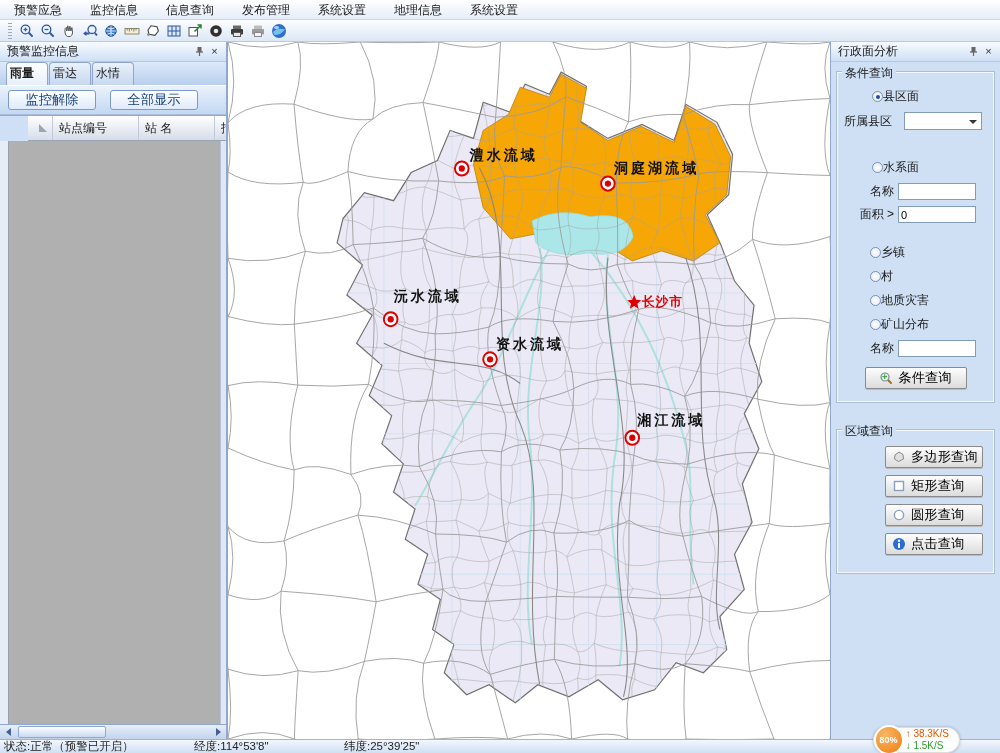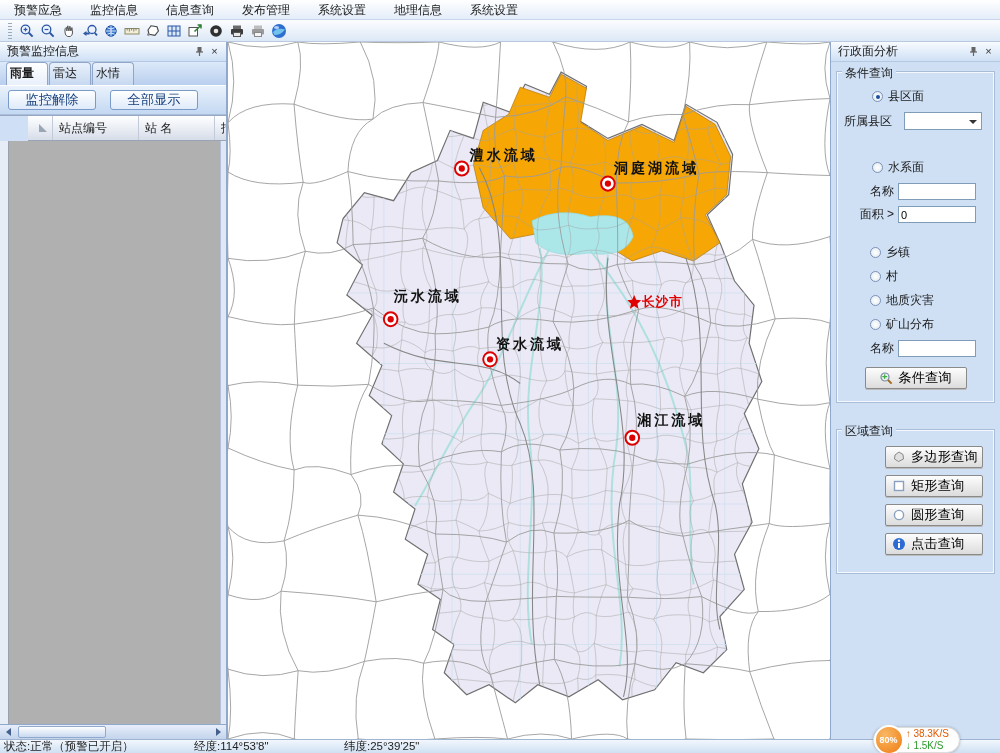--- a/index.html
+++ b/index.html
@@ -75,21 +75,21 @@
   .city-label { font-size:13px; font-weight:bold; fill:#e00000; letter-spacing:1px; }
 
   
   .right-panel { width:170px; background:#cfe0f5; border-left:1px solid #8fa8cc;
     display:flex; flex-direction:column; font-size:12px; }
   .rp-body { flex:1; padding:1px 5px; overflow:hidden; }
   .group { border:1px solid #f5f9ff; outline:1px solid #aabdd8; margin:4px 1px 10px 1px;
     padding:8px 4px 10px 4px; position:relative; }
   .group-title { position:absolute; top:-8px; left:4px; background:#cfe0f5; padding:0 3px; }
   .row { display:flex; align-items:center; margin:6px 0; }
-  .radio-row { margin:7px 0 7px 30px; display:flex; align-items:center; gap:5px; }
+  .radio-row { margin:7px 0 7px 30px; display:flex; align-items:center; }
   .radio { width:11px; height:11px; border-radius:50%; border:1px solid #7a93b5;
     background:radial-gradient(#ffffff,#dfe8f2); position:relative; flex:none; }
   .radio.checked::after { content:""; position:absolute; left:2.5px; top:2.5px; width:4px; height:4px;
     border-radius:50%; background:#1d4fa0; }
   .rp-label { width:52px; text-align:right; margin-right:4px; flex:none; }
   .rp-input { width:78px; height:17px; border:1px solid #7f9db9; background:#fff; font-size:11px; padding:0 2px;
     font-family:"Liberation Sans", sans-serif; }
   .combo { width:78px; height:18px; border:1px solid #7f9db9; background:#fff; position:relative; }
   .combo .cb-arrow { position:absolute; right:4px; top:7px; width:0; height:0;
     border-left:4px solid transparent; border-right:4px solid transparent; border-top:4px solid #333; }

